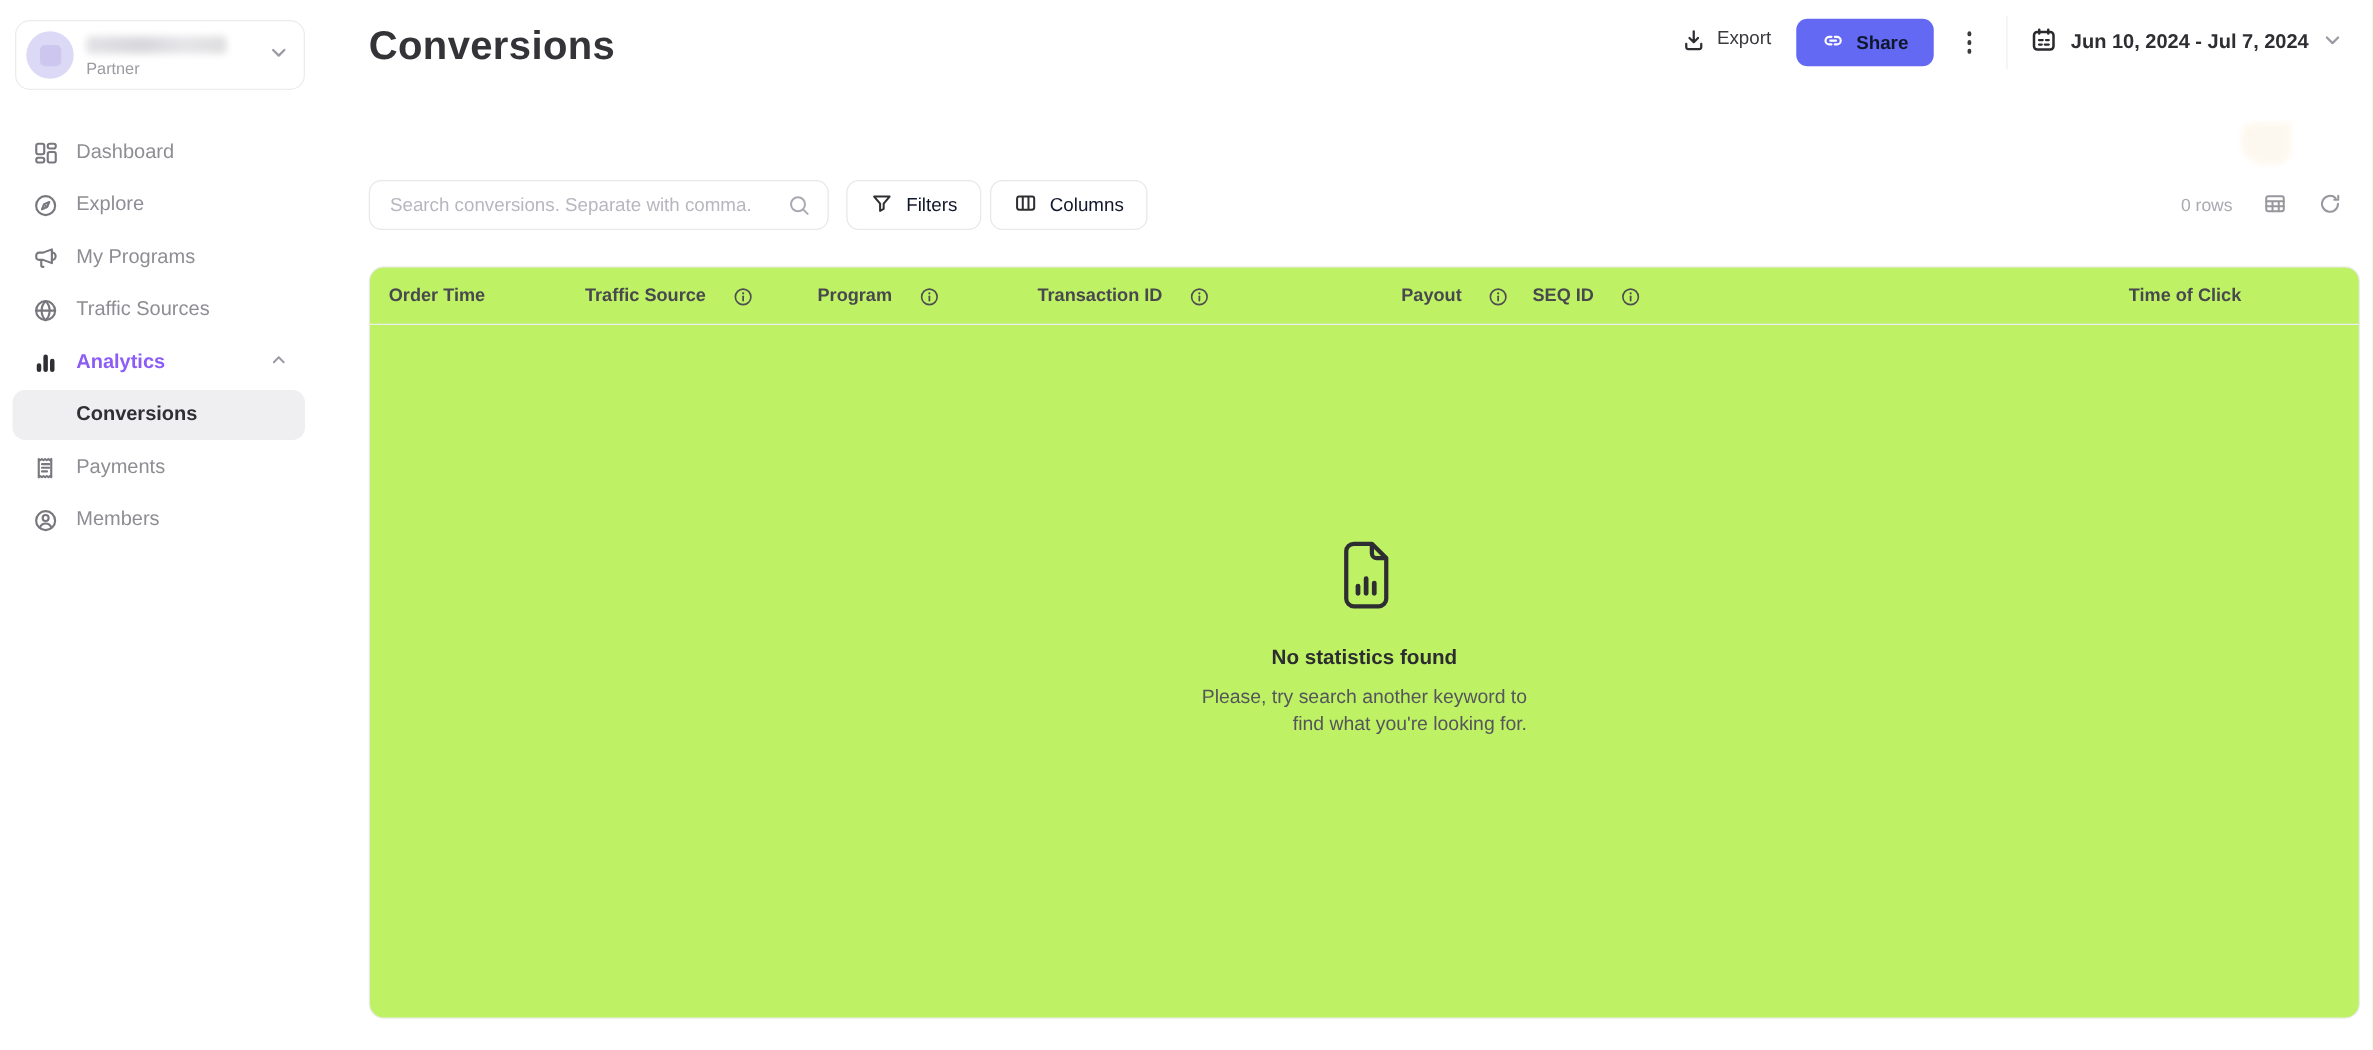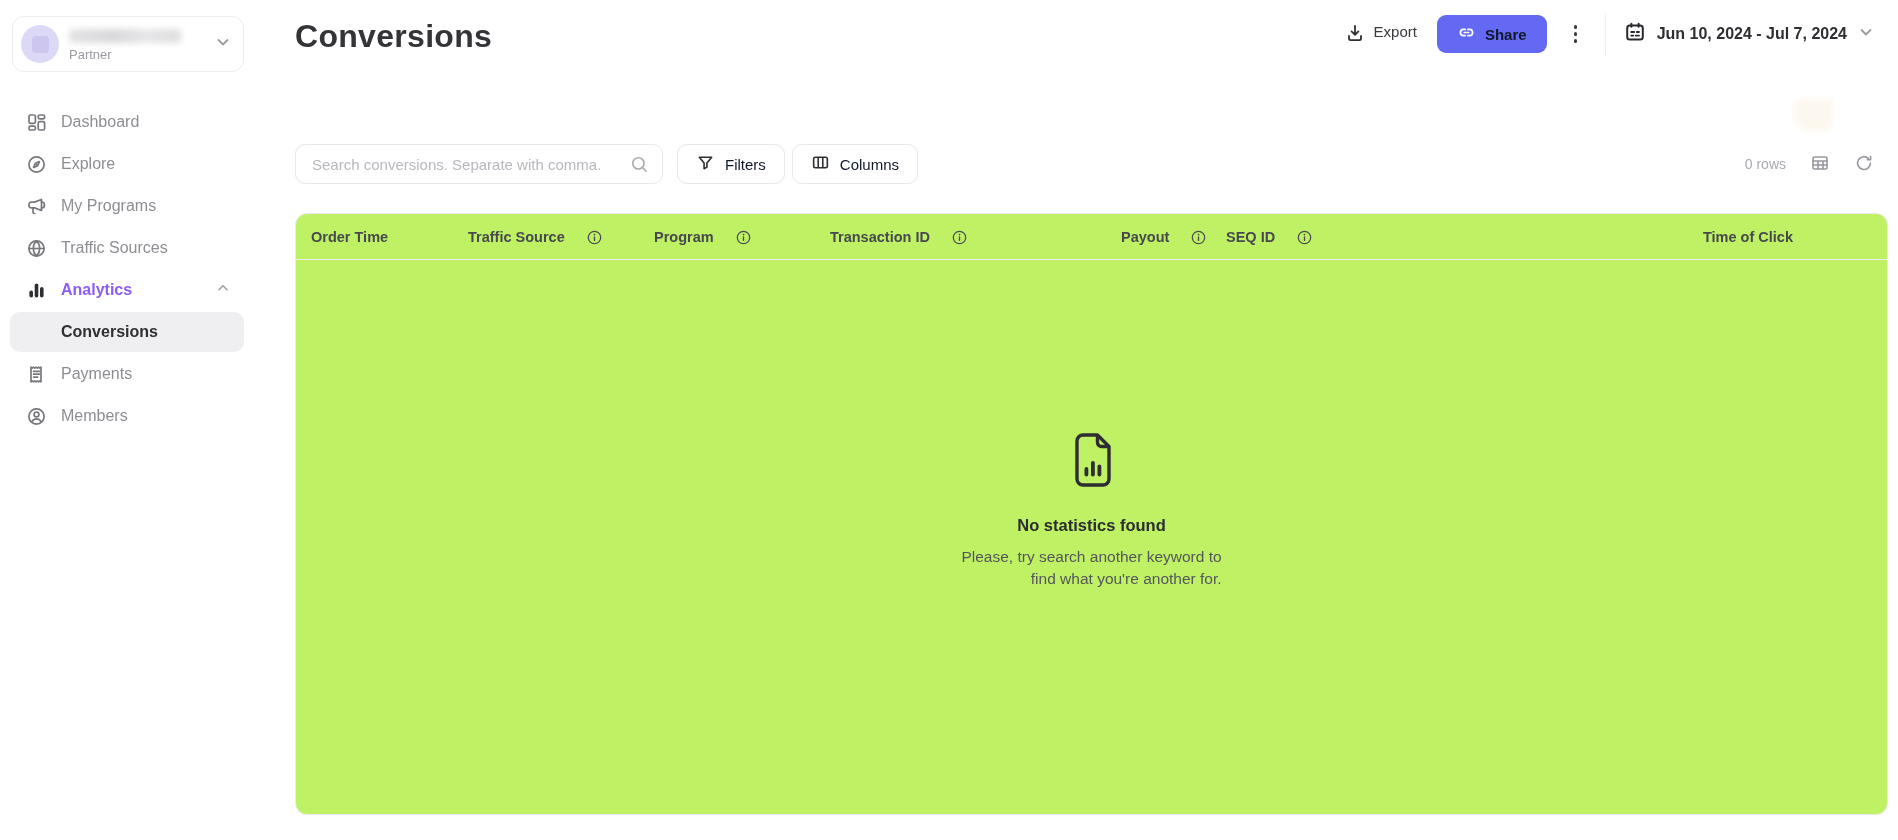--- a/index.html
+++ b/index.html
@@ -411,19 +411,19 @@
             <path d="M15 5h14.5L41 16.5V49a6 6 0 0 1-6 6H15a6 6 0 0 1-6-6V11a6 6 0 0 1 6-6z" fill="none" stroke="#2e2e32" stroke-width="3.4" stroke-linejoin="round"></path>
             <path d="M29.5 5v7.5a4 4 0 0 0 4 4H41" fill="none" stroke="#2e2e32" stroke-width="3.4" stroke-linejoin="round"></path>
             <rect x="16.5" y="37" width="3.8" height="9.5" rx="1.9" fill="#2e2e32"></rect>
             <rect x="23" y="31" width="3.8" height="15.5" rx="1.9" fill="#2e2e32"></rect>
             <rect x="29.5" y="34.5" width="3.8" height="12" rx="1.9" fill="#2e2e32"></rect>
           </svg>
         </span>
         <div class="empty-title">No statistics found</div>
         <div class="empty-msg">
           <span>Please, try search another keyword to</span><br>
-          <span>find what you're another for.</span>
+          <span>find what you're looking for.</span>
         </div>
       </div>
     </div>
 
   </div>
 </div>
 
 </body></html>

